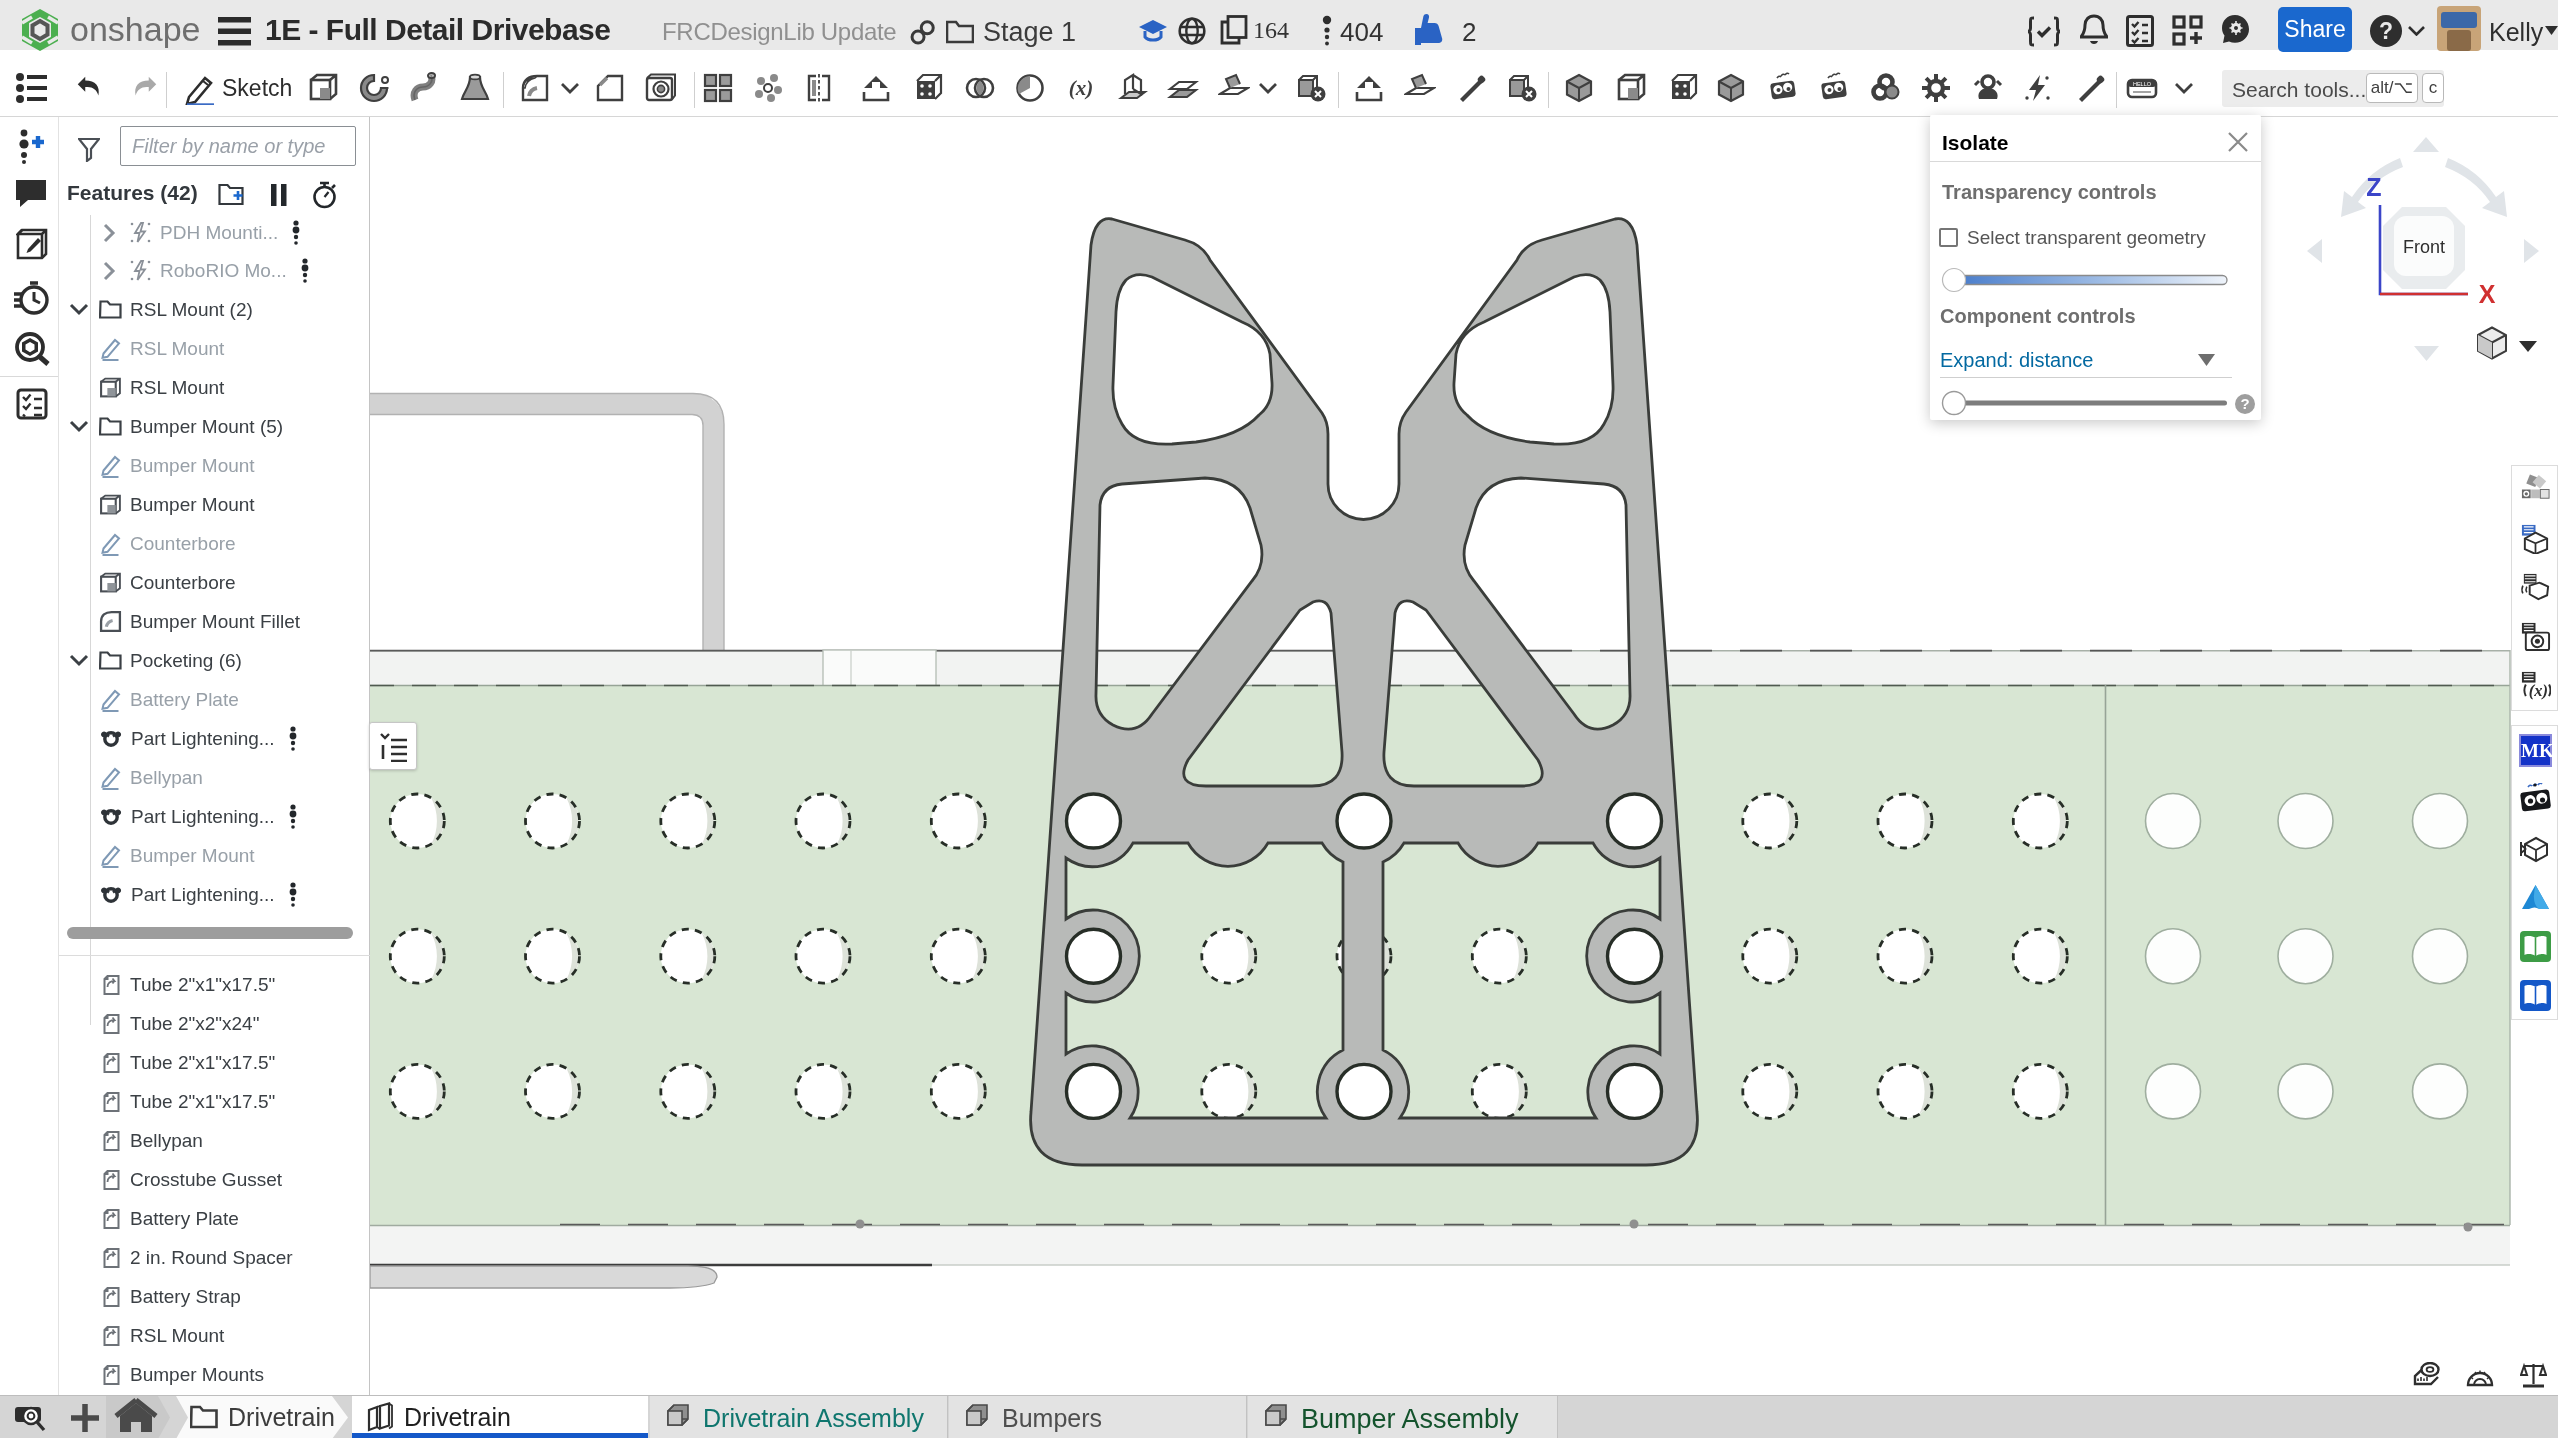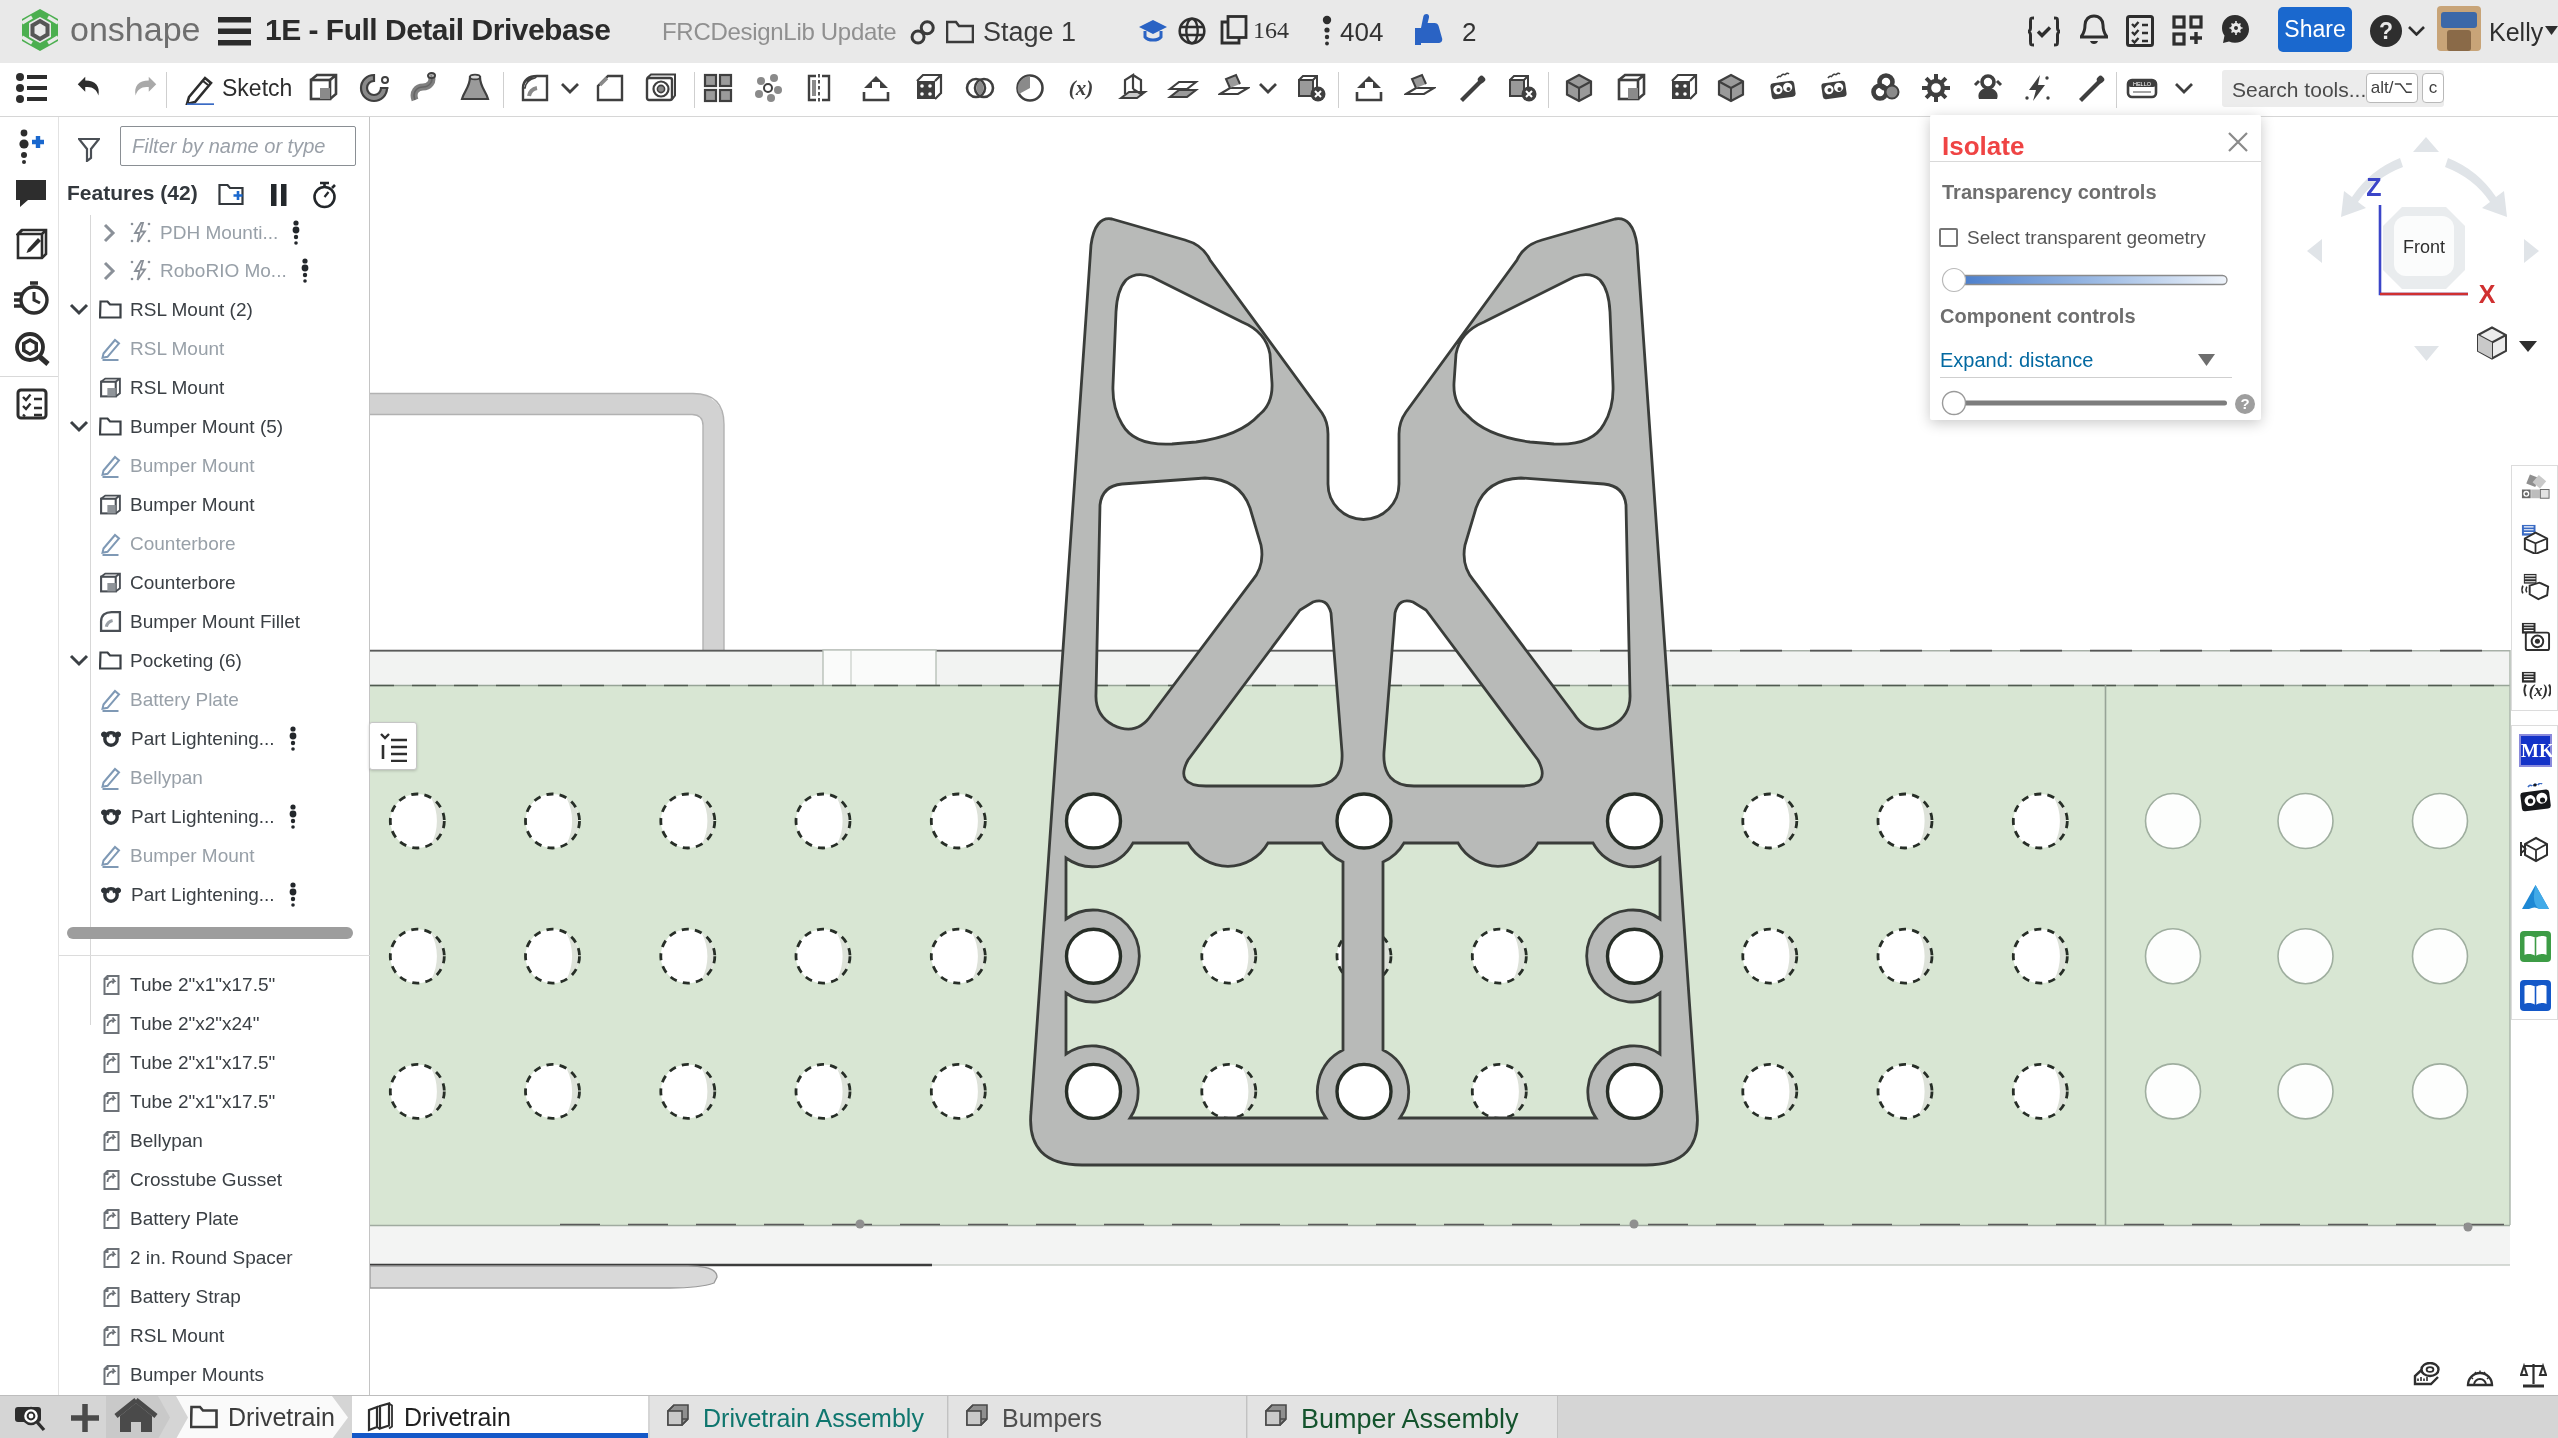--- a/index.html
+++ b/index.html
@@ -1,19 +1,19 @@
 <!DOCTYPE html>
 <html><head>
 <meta charset="utf-8">
 <style>
 * { margin:0; padding:0; box-sizing:border-box; }
 html,body { width:2558px; height:1438px; overflow:hidden; background:#fff;
   font-family:"Liberation Sans", sans-serif; }
 .abs { position:absolute; }
-#topbar { left:0; top:0; width:2558px; height:63px; background:#e9e9e9;padding-left:48px; }
+#topbar { left:0; top:0; width:2558px; height:50px; background:#e9e9e9;padding-left:48px; }
 #toolbar { left:0; top:63px; width:2558px; height:54px; background:#fff; border-bottom:1px solid #d6d6d6; }
 #sidebar { left:0; top:117px; width:59px; height:1278px; background:#fff; border-right:1px solid #e2e2e2; }
 #panel { left:59px; top:117px; width:311px; height:1278px; background:#fff; border-right:1px solid #c4c4c4; }
 #canvas { left:370px; top:117px; width:2188px; height:1278px; background:#fff; }
 #tabbar { left:0; top:1395px; width:2558px; height:43px; background:#d5d5d5; border-top:1px solid #bdbdbd; }
 .row { position:absolute; left:0; width:311px; height:39px; font-size:19px; color:#3b4045; display:flex; align-items:center; }
 .row svg { flex:0 0 auto; }
 .grey { color:#98a0a8; }
 .seg { position:absolute; background:#cfcfcf; }
 </style>
@@ -941,21 +941,21 @@
     <text x="84" y="66" font-size="25" font-weight="bold" fill="#3b45c8" text-anchor="middle" font-family="Liberation Sans, sans-serif">Z</text>
     <text x="197" y="173" font-size="25" font-weight="bold" fill="#d03030" text-anchor="middle" font-family="Liberation Sans, sans-serif">X</text>
     <path d="M188 205 l14 -7.5 14 7.5 v16 l-14 7.5 -14 -7.5 z" fill="#ececec" stroke="#3c3c3c" stroke-width="2"></path>
     <path d="M188 205 l14 7.5 14 -7.5 M202 212.5 V229" fill="none" stroke="#3c3c3c" stroke-width="2"></path>
     <path d="M188 205 l14 7.5 v16 l-14 -7.5 z" fill="#c9c9c9"></path>
     <path d="M229 211 l9 11 9 -11 z" fill="#2e2e2e"></path>
   </svg>
 </div>
 
 <div class="abs" style="left:1930px;top:115px;width:331px;height:305px;background:#fff;border-radius:2px;box-shadow:0 3px 14px rgba(0,0,0,.22);">
-  <div class="abs" style="left:12px;top:16px;font-size:26px;font-weight:bold;color:#ef4444;">Isolate</div>
+  <div class="abs" style="left:12px;top:16px;font-size:21px;font-weight:bold;color:#000000;">Isolate</div>
   <svg class="abs" style="left:297px;top:16px" width="22" height="22" viewBox="0 0 22 22">
       <path d="M2 2 L20 20 M20 2 L2 20" stroke="#8a8a8a" stroke-width="2.2"></path>
     </svg>
   <div class="abs" style="left:0;top:46px;width:331px;height:1px;background:#d9d9d9;"></div>
   <div class="abs" style="left:12px;top:66px;font-size:20px;font-weight:bold;color:#6e6e6e;">Transparency controls</div>
   <div class="abs" style="left:9px;top:113px;width:19px;height:19px;border:2px solid #757575;border-radius:2px;background:#fff;"></div>
   <div class="abs" style="left:37px;top:112px;font-size:19px;color:#555;">Select transparent geometry</div>
   <svg class="abs" style="left:8px;top:150px" width="300" height="30" viewBox="0 0 300 30">
     <defs>
         <linearGradient id="bgrad" x1="0" y1="0" x2="1" y2="0">

